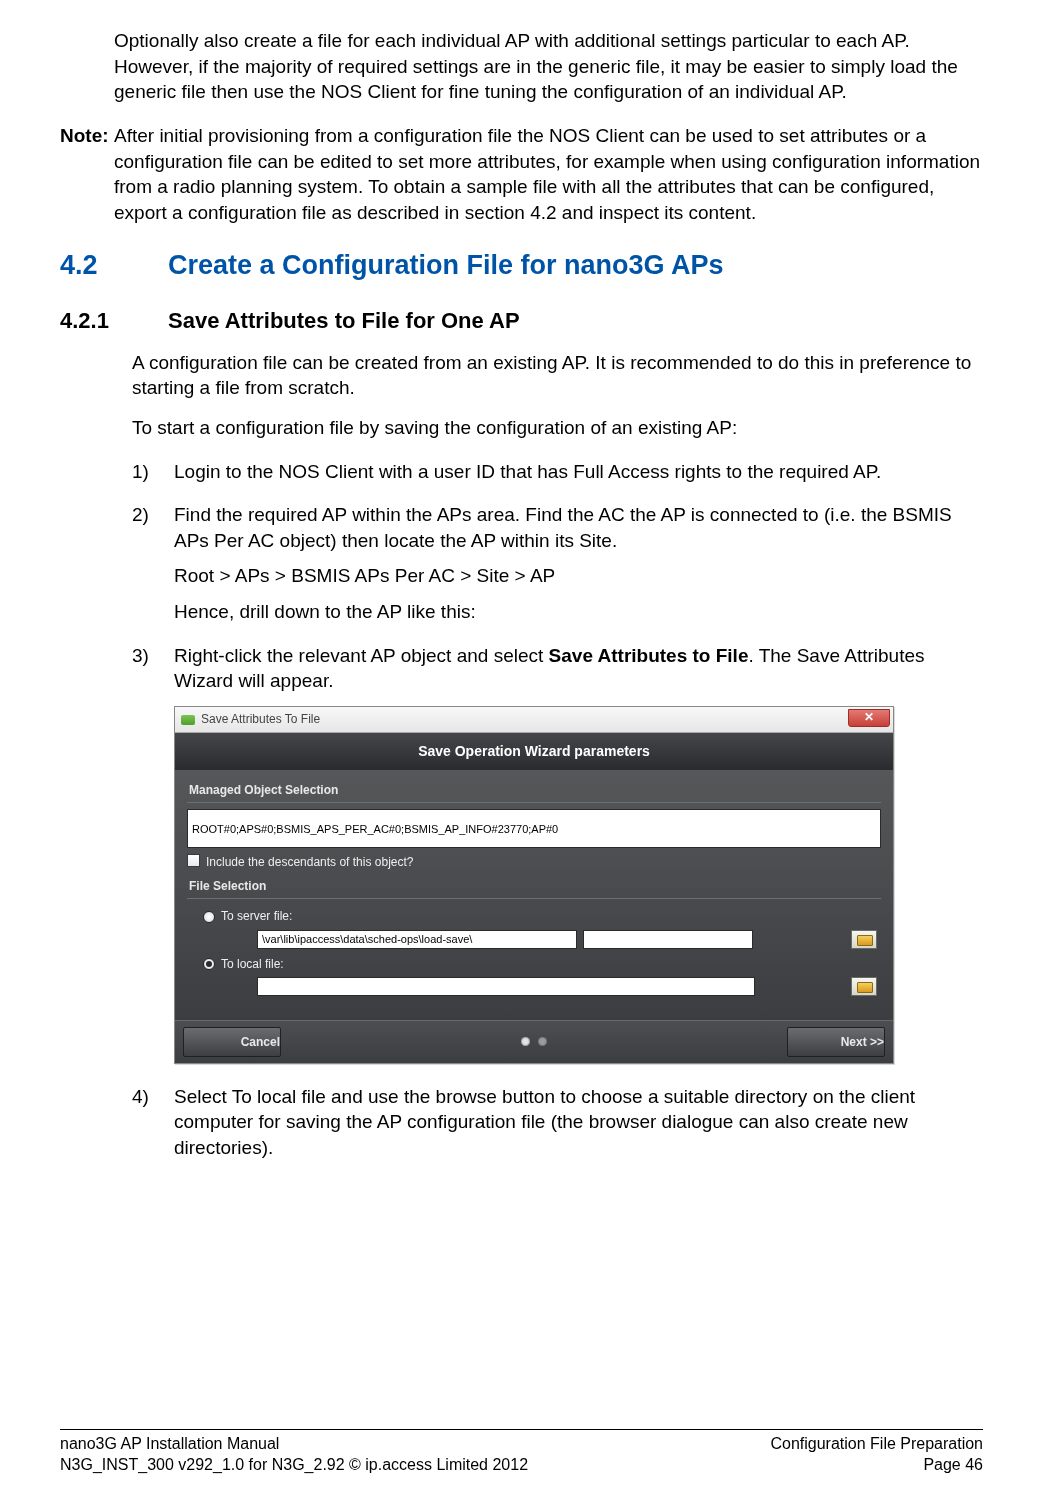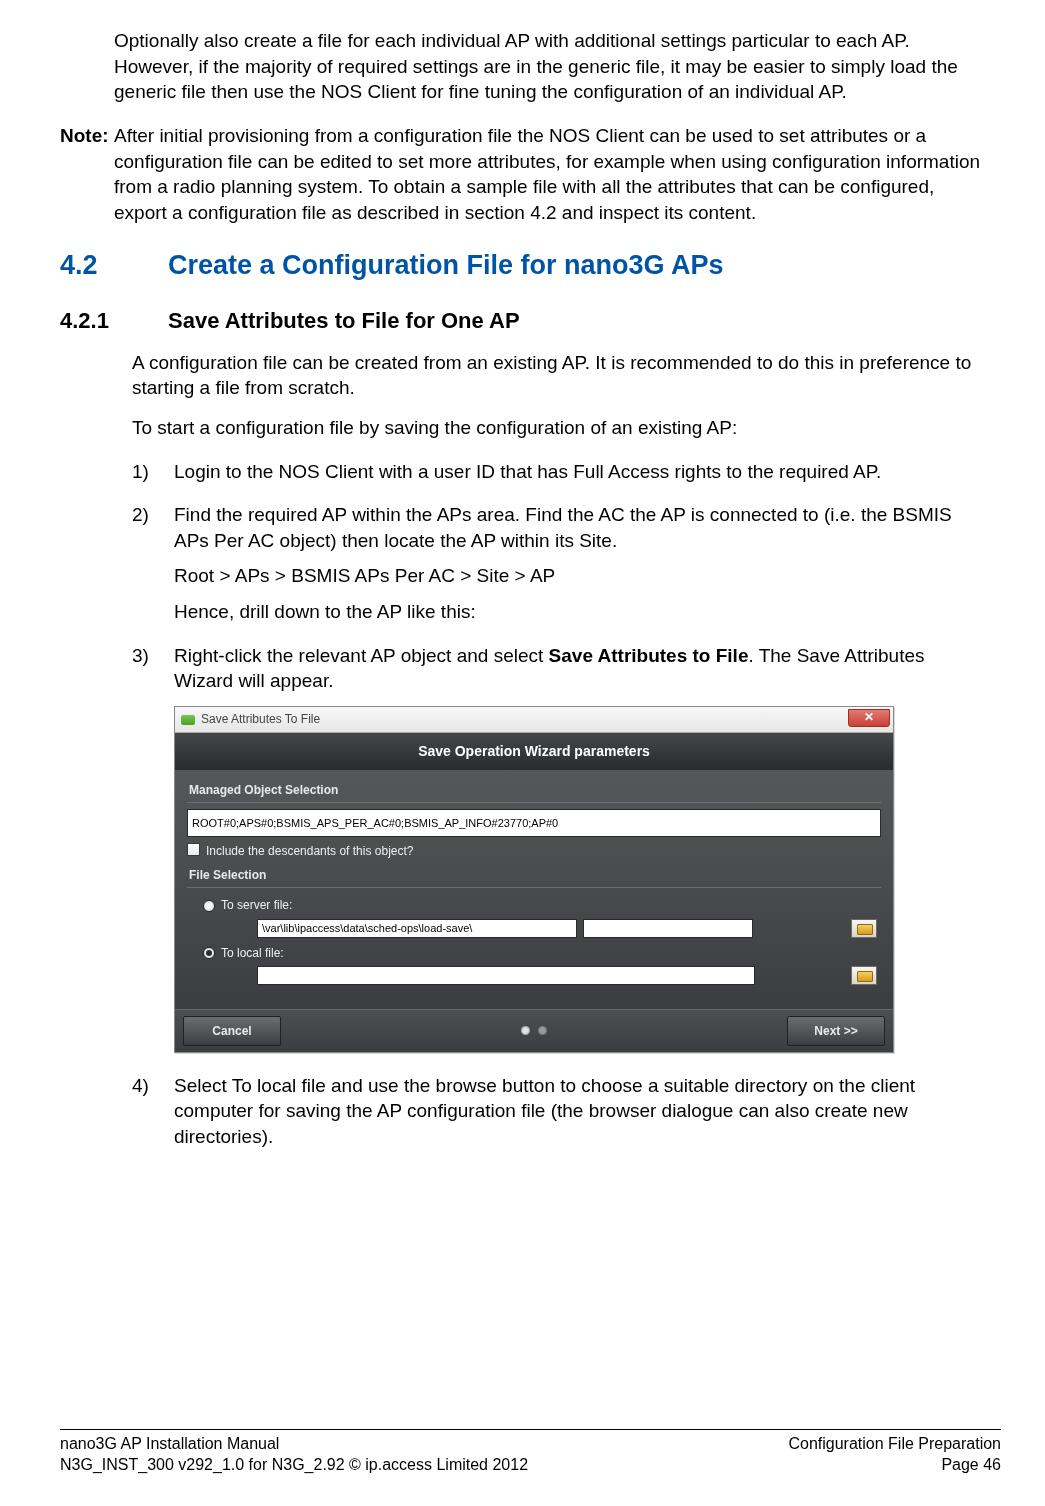--- a/index.html
+++ b/index.html
@@ -55,21 +55,21 @@
       color: #fff; display: flex; align-items: center; justify-content: center; font-weight: bold; font-size: 12px;
     }
     .band-title {
       background: linear-gradient(#44464a,#2a2b2e); color: #fff; text-align: center;
       font-weight: bold; font-size: 14px; padding: 9px 0;
     }
     .wizbody { background: linear-gradient(#555759,#3b3d40); padding: 8px 12px 12px 12px; }
     .group-label { color: #e8e8e8; font-weight: bold; font-size: 12px; margin: 4px 2px 4px 2px; }
     .group-box { border-top: 1px solid #6c6e72; padding-top: 6px; margin-bottom: 8px; }
     .mo-input {
-      width: 100%; height: 28px; background: #fff; border: 1px solid #2a2a2a;
+      width: 100%; height: 39px; background: #fff; border: 1px solid #2a2a2a;
       font-size: 11px; padding: 2px 4px; font-family: Tahoma, sans-serif; color: #000;
     }
     .chk-row { display: flex; align-items: flex-start; gap: 6px; margin-top: 6px; color: #eee; font-size: 12px; }
     .chk { width: 13px; height: 13px; border: 1px solid #3a3a3a; background: linear-gradient(#fff,#e5e9ef); }
     .file-row { display: flex; align-items: center; gap: 6px; padding: 3px 4px 3px 16px; color: #eee; }
     .radio { width: 12px; height: 12px; border-radius: 50%; border: 1px solid #2a2a2a; background: radial-gradient(#fff,#d8dce2); display: inline-flex; align-items: center; justify-content: center; }
     .radio.sel::after { content: ""; width: 6px; height: 6px; border-radius: 50%; background: #2a2a2a; }
     .path-row { display: flex; align-items: center; gap: 6px; padding: 2px 4px 4px 70px; }
     .path-input { height: 19px; background: #fff; border: 1px solid #2a2a2a; font-size: 11px; padding: 1px 4px; font-family: Tahoma, sans-serif; }
     .path-input.w1 { width: 320px; }
@@ -84,27 +84,27 @@
       background: linear-gradient(#f6cf5d,#d99a1e); border: 1px solid #8a6a18; border-radius: 1px;
     }
     .buttonbar {
       display: flex; align-items: center; justify-content: space-between;
       background: linear-gradient(#4c4e51,#3b3d40); border-top: 1px solid #67696d;
       padding: 6px 8px;
     }
     .nav-btn {
       min-width: 98px; height: 30px; border: 1px solid #1f2022; border-radius: 2px;
       background: linear-gradient(#6a6c70,#3c3e41); color: #e9e9e9; font-size: 12px;
-      display: flex; align-items: center; justify-content: center; font-weight: bold;
+      display: flex; align-items: center; justify-content: flex-end; font-weight: bold;
     }
     .dots { display: flex; gap: 8px; }
     .dot { width: 9px; height: 9px; border-radius: 50%; background: #9a9c9f; box-shadow: inset 0 0 2px #3a3a3a; }
     .dot.on { background: #e2e3e5; }
     .footer {
-      position: absolute; left: 60px; right: 44px; bottom: 30px;
+      position: absolute; left: 60px; right: 62px; bottom: 30px;
       border-top: 1px solid #000; padding-top: 4px;
       font-size: 16px; color: #000;
     }
     .footer-row { display: flex; justify-content: space-between; line-height: 1.3; }
   </style>
 </head>
 <body>
 
 <div class="content">
 

